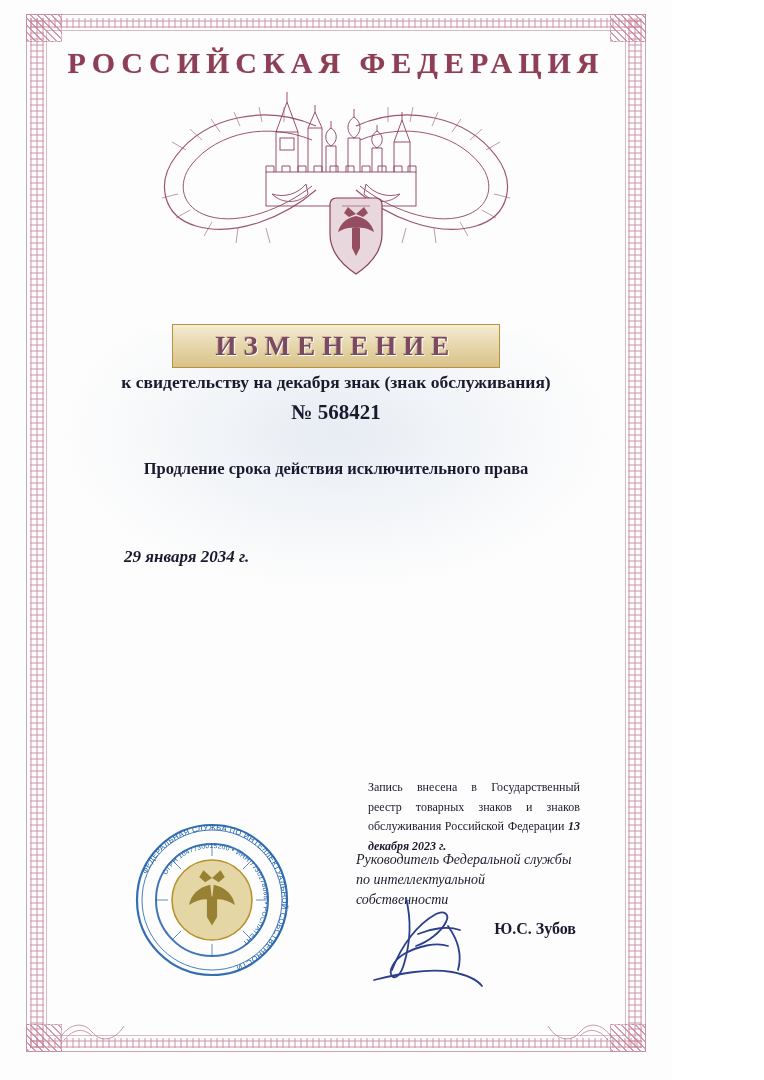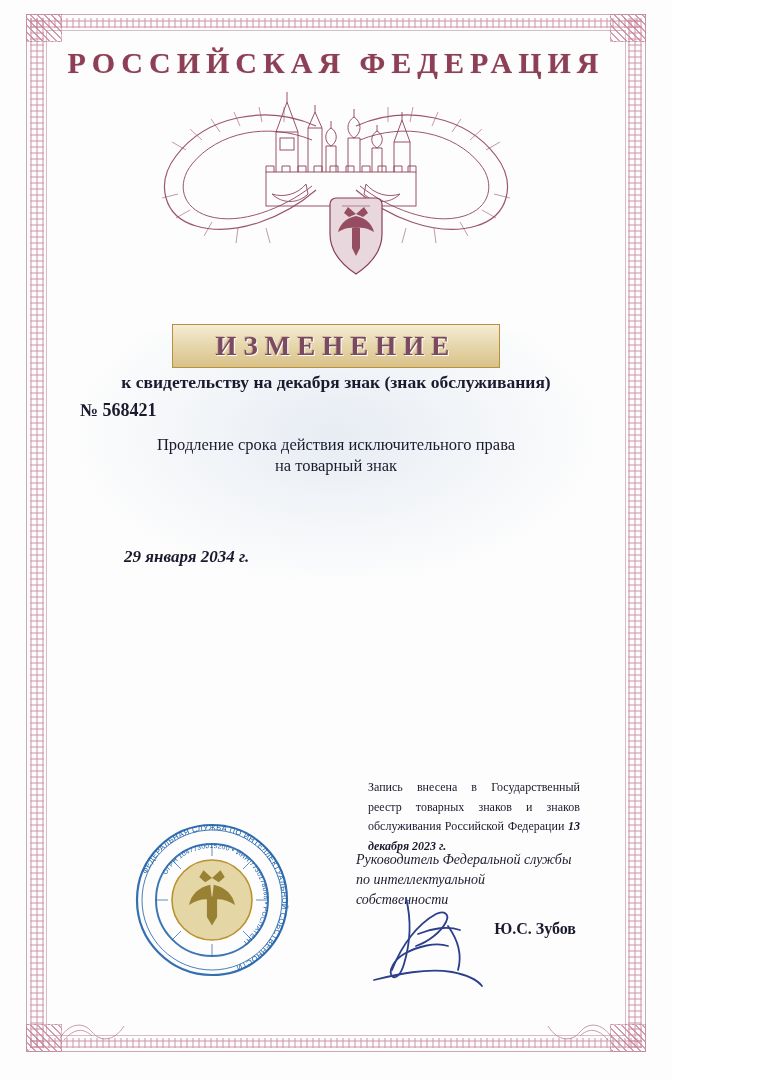--- a/index.html
+++ b/index.html
@@ -129,31 +129,32 @@
     left: 80px; right: 80px;
     top: 372px;
     text-align: center;
     font-size: 17.5px;
     font-weight: 700;
   }
   .cert-number {
     position: absolute;
     left: 80px; right: 80px;
     top: 400px;
-    font-size: 18px;
+    text-align: center;
+    font-size: 21px;
     font-weight: 700;
   }
 
   .action-title {
     position: absolute;
     left: 90px; right: 90px;
-    top: 434px;
+    top: 458px;
     text-align: center;
     font-size: 16.5px;
-    font-weight: 400;
+    font-weight: 700;
     line-height: 21px;
   }
 
   
   .date-label {
     position: absolute;
     left: 124px;
     top: 526px;
     font-size: 14.5px;
   }
@@ -305,21 +306,20 @@
 
   <div class="banner">
     <span class="banner-text">ИЗМЕНЕНИЕ</span>
   </div>
 
   <div class="subject-line">к свидетельству на декабря знак (знак обслуживания)</div>
   <div class="cert-number">№ 568421</div>
 
   <div class="action-title">
     <div>Продление срока действия исключительного права</div>
-    <div>на товарный знак</div>
   </div>
 
   <div class="date-value">29 января 2034 г.</div>
 
   <div class="registry-note">
     <span>Запись внесена в Государственный реестр</span>
     <span>товарных знаков и знаков обслуживания</span>
     <span>Российской Федерации </span><span class="reg-date">13 декабря 2023 г.</span>
   </div>
 

